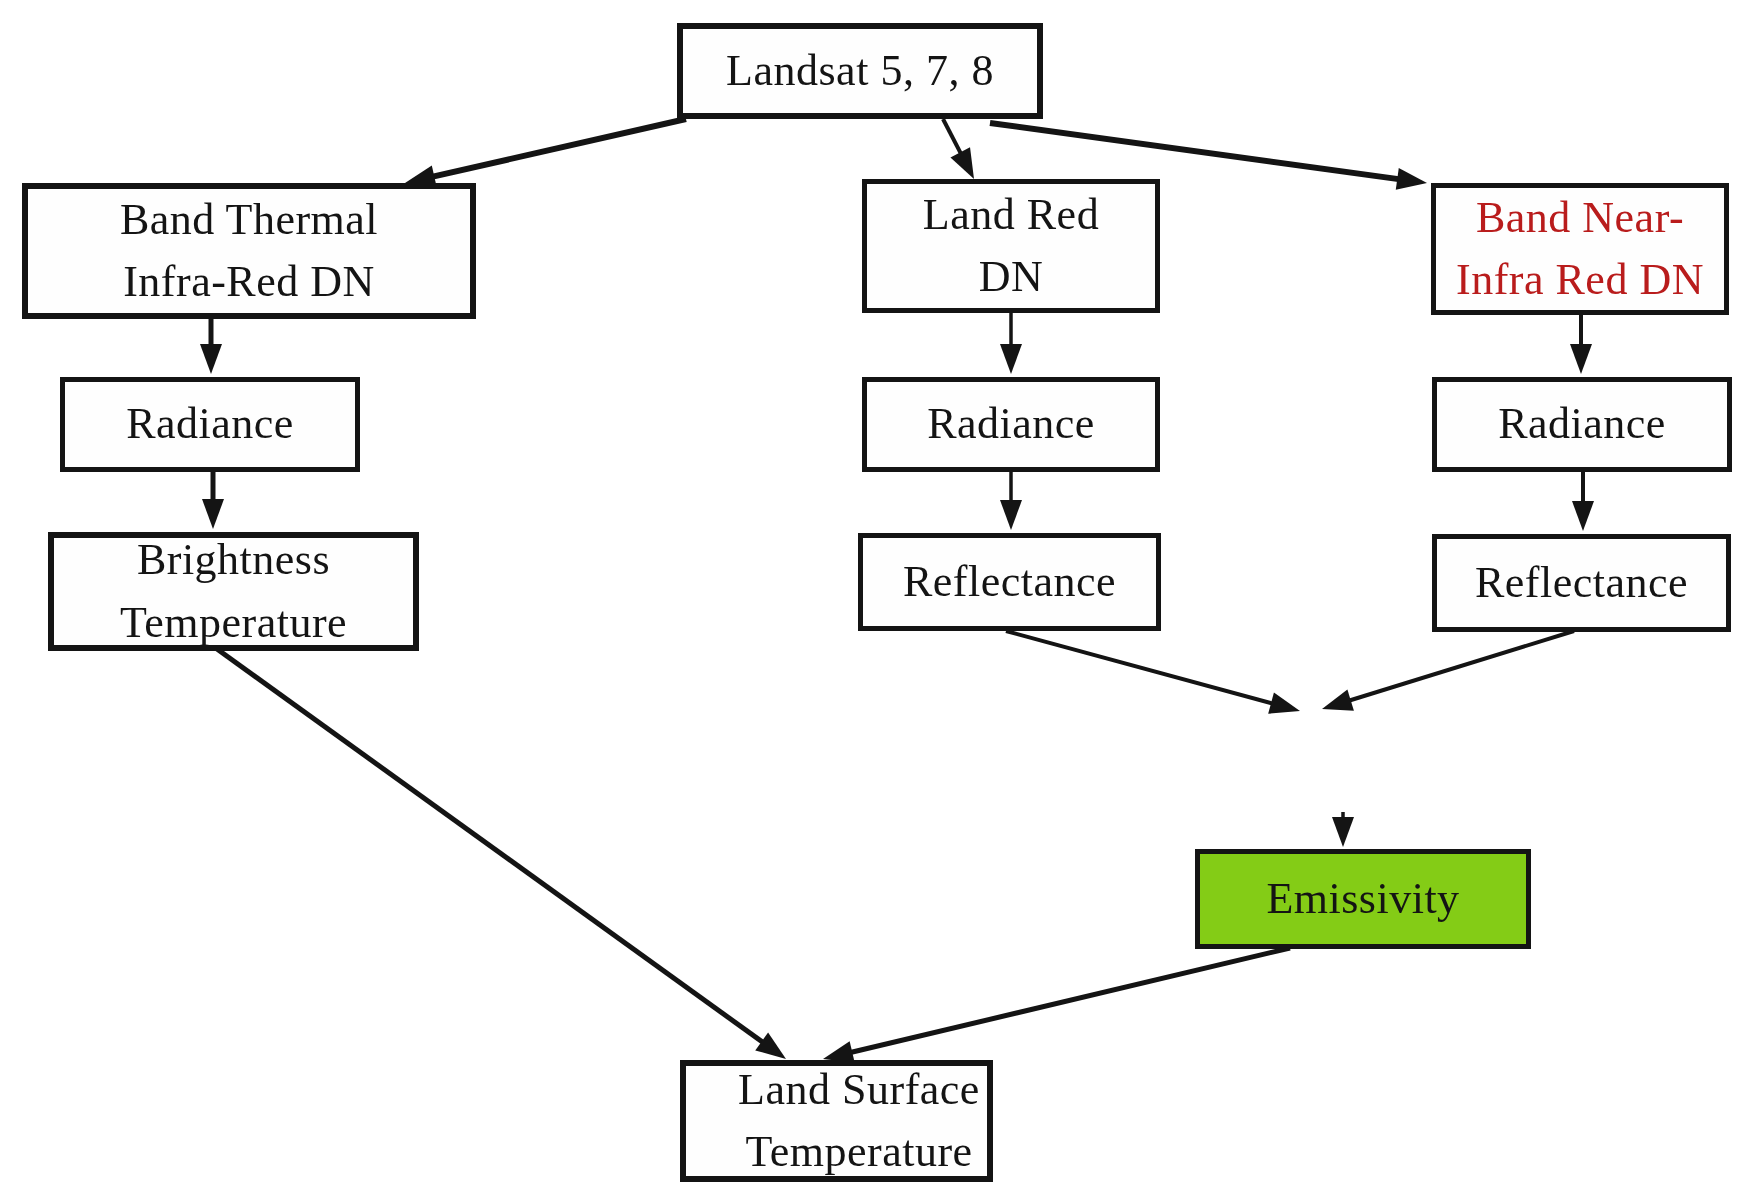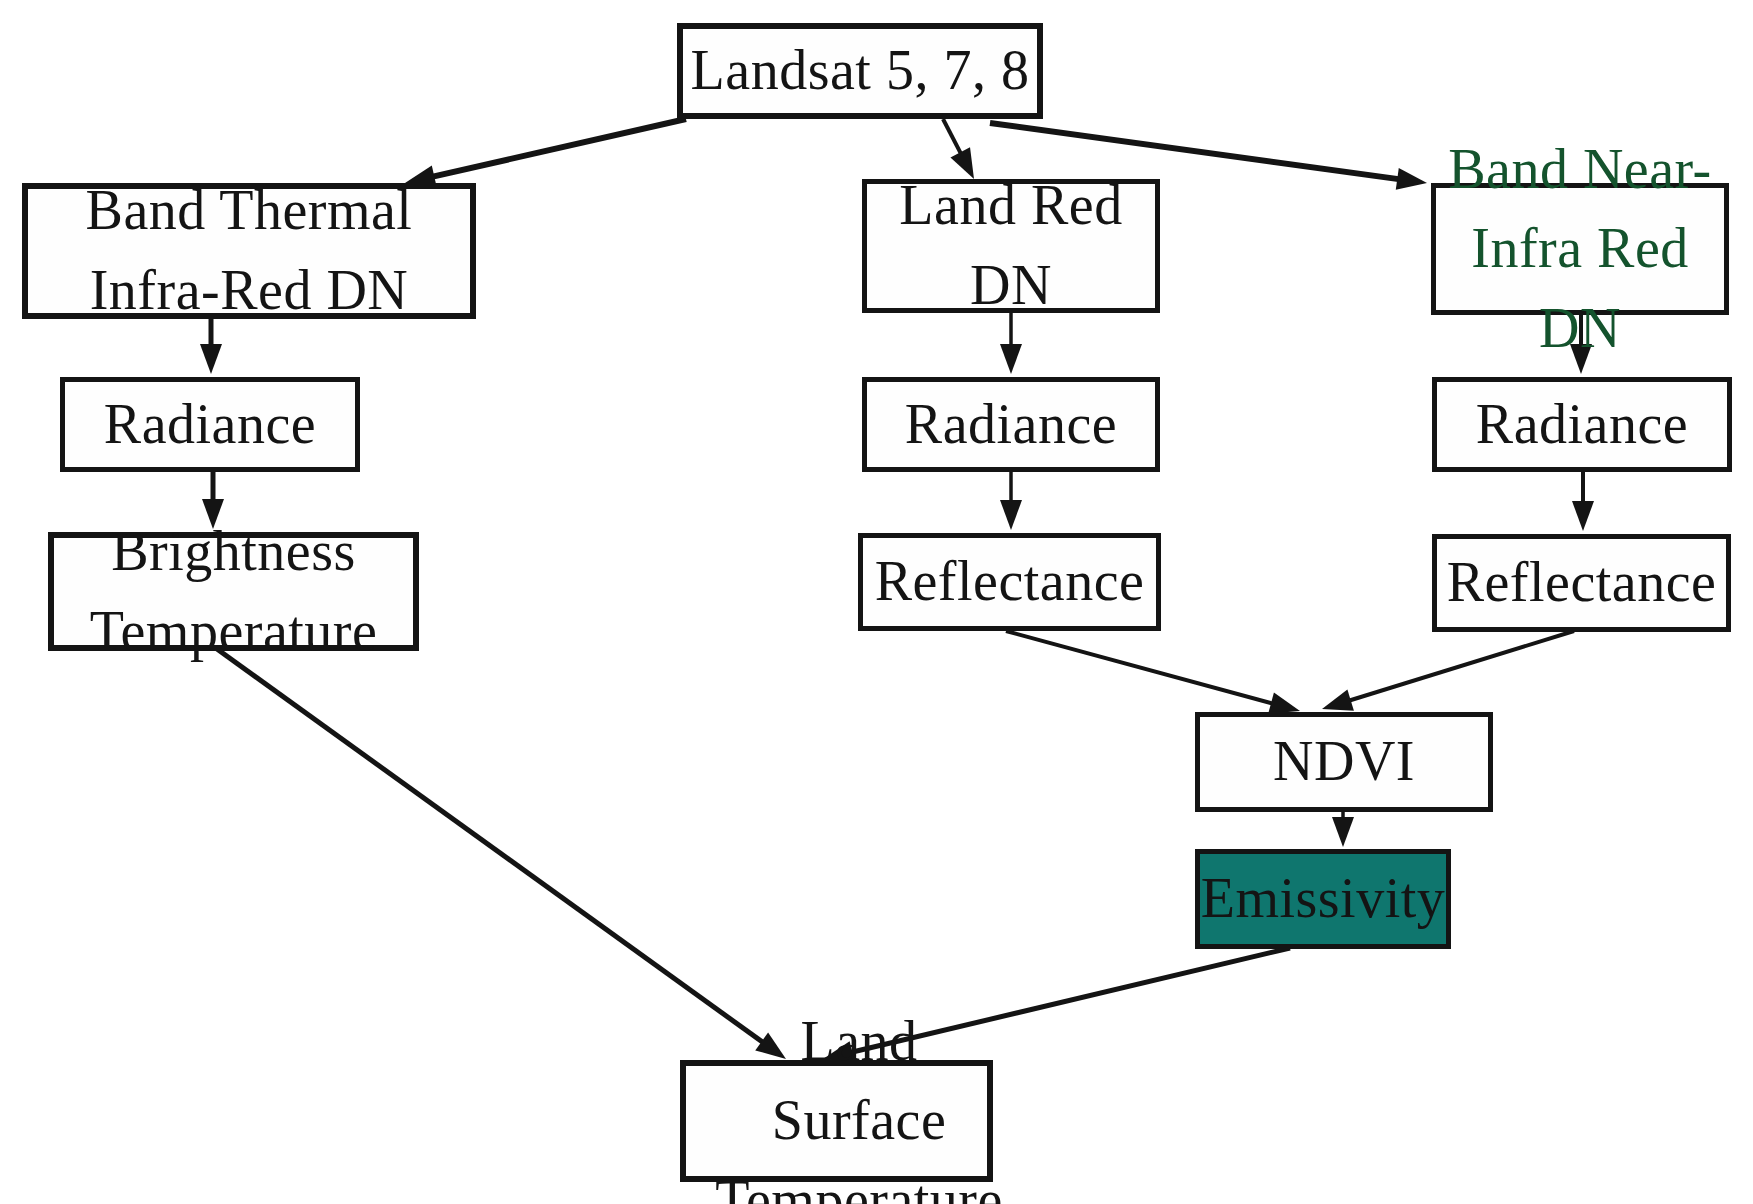--- a/index.html
+++ b/index.html
@@ -29,21 +29,21 @@
     box-sizing: border-box;
     background: #fefefe;
     display: flex;
     align-items: center;
     justify-content: center;
     text-align: center;
   }
   .node span {
     display: block;
     white-space: pre-line;
-    font-size: 56px;
+    font-size: 44px;
     line-height: 1.42;
     color: #141414;
     letter-spacing: 0.5px;
   }
 </style>
 </head>
 <body>
 
 <div class="canvas">
   <svg id="edges-layer" viewBox="0 0 1753 1204" xmlns="http://www.w3.org/2000/svg">
@@ -81,21 +81,21 @@
     </div>
     <div class="node" style="left: 22px; top: 183px; width: 454px; height: 136px; border: 6px solid rgb(20, 20, 20); background: rgb(254, 254, 254);">
       <span style="color: rgb(20, 20, 20);">Band Thermal
 Infra-Red DN</span>
     </div>
     <div class="node" style="left: 862px; top: 179px; width: 298px; height: 134px; border: 5px solid rgb(20, 20, 20); background: rgb(254, 254, 254);">
       <span style="color: rgb(20, 20, 20);">Land Red
 DN</span>
     </div>
     <div class="node" style="left: 1431px; top: 183px; width: 298px; height: 132px; border: 5px solid rgb(20, 20, 20); background: rgb(254, 254, 254);">
-      <span style="color: #14532d;">Band Near-
+      <span style="color: #b91c1c;">Band Near-
 Infra Red DN</span>
     </div>
     <div class="node" style="left: 60px; top: 377px; width: 300px; height: 95px; border: 5px solid rgb(20, 20, 20); background: rgb(254, 254, 254);">
       <span style="color: rgb(20, 20, 20);">Radiance</span>
     </div>
     <div class="node" style="left: 862px; top: 377px; width: 298px; height: 95px; border: 5px solid rgb(20, 20, 20); background: rgb(254, 254, 254);">
       <span style="color: rgb(20, 20, 20);">Radiance</span>
     </div>
     <div class="node" style="left: 1432px; top: 377px; width: 300px; height: 95px; border: 5px solid rgb(20, 20, 20); background: rgb(254, 254, 254);">
       <span style="color: rgb(20, 20, 20);">Radiance</span>
@@ -103,23 +103,20 @@
     <div class="node" style="left: 48px; top: 532px; width: 371px; height: 119px; border: 6px solid rgb(20, 20, 20); background: rgb(254, 254, 254);">
       <span style="color: rgb(20, 20, 20);">Brightness
 Temperature</span>
     </div>
     <div class="node" style="left: 858px; top: 533px; width: 303px; height: 98px; border: 5px solid rgb(20, 20, 20); background: rgb(254, 254, 254);">
       <span style="color: rgb(20, 20, 20);">Reflectance</span>
     </div>
     <div class="node" style="left: 1432px; top: 534px; width: 299px; height: 98px; border: 5px solid rgb(20, 20, 20); background: rgb(254, 254, 254);">
       <span style="color: rgb(20, 20, 20);">Reflectance</span>
     </div>
-    <div class="node" style="left: 1195px; top: 712px; width: 298px; height: 100px; border: 5px solid rgb(20, 20, 20); background: rgb(254, 254, 254);">
-      <span style="color: rgb(20, 20, 20);">NDVI</span>
-    </div>
-    <div class="node" style="left: 1195px; top: 849px; width: 256px; height: 100px; border: 5px solid rgb(20, 20, 20); background: #0f766e; justify-content: center;">
+    <div class="node" style="left: 1195px; top: 849px; width: 336px; height: 100px; border: 5px solid rgb(20, 20, 20); background: #84cc16; justify-content: center;">
       <span style="color: rgb(20, 20, 20);">Emissivity</span>
     </div>
     <div class="node" style="left: 680px; top: 1060px; width: 313px; height: 122px; border: 6px solid rgb(20, 20, 20); background: rgb(254, 254, 254); padding-left: 45px;">
       <span style="color: rgb(20, 20, 20);">Land Surface
 Temperature</span>
     </div>
   </div>
 
 </body></html>

